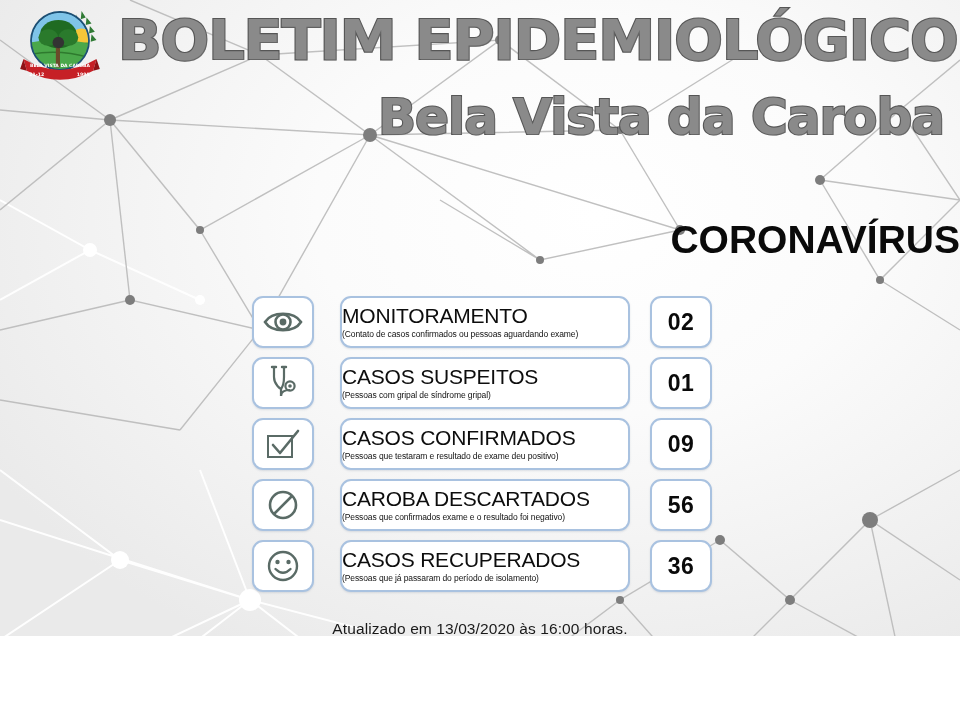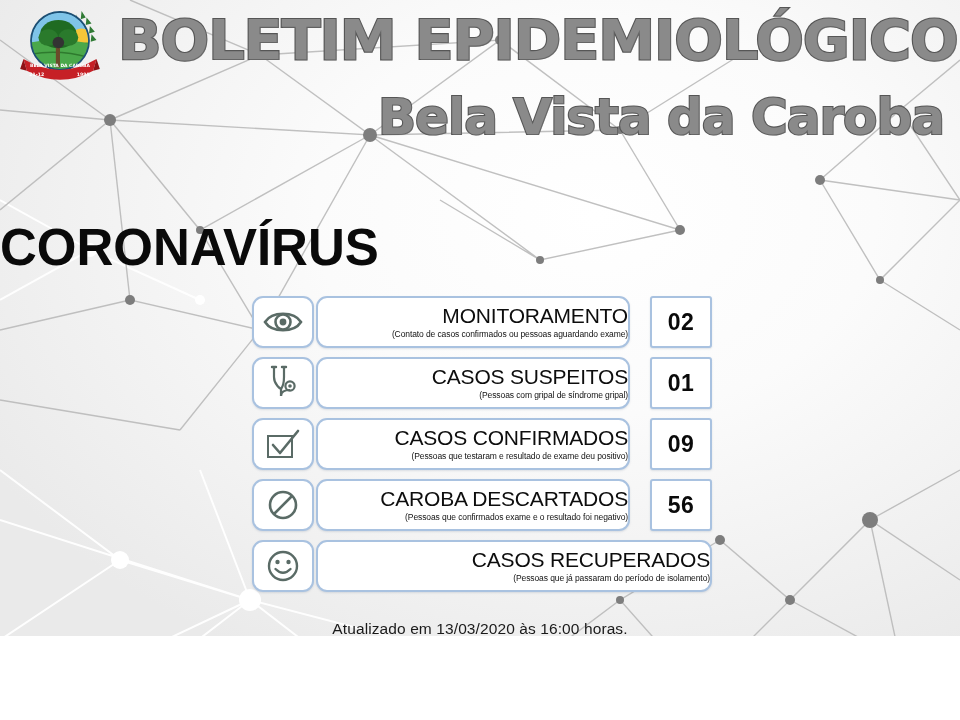--- a/index.html
+++ b/index.html
@@ -31,63 +31,63 @@
     -webkit-text-stroke:2.2px #565656;
     paint-order:stroke fill;
     text-shadow:1px 1px 0 rgba(120,120,120,.45);
   }
   .hdr-title { left:118px; top:8px; font-size:55px; transform:scaleX(1.04); transform-origin:left top; }
   .hdr-sub   { right:16px; top:88px; font-size:50px; }
 
   
   .corona {
     position:absolute; left:0; right:0; top:218px;
-    text-align:left;
-    font-size:51px; font-weight:bold;
+    text-align:right;
+    font-size:39px; font-weight:bold;
     color:#0a0a0a;
     letter-spacing:0px;
   }
 
   
   #rows { position:absolute; left:252px; top:296px; width:460px; }
   .row { display:flex; align-items:center; height:52px; margin-bottom:9px; }
 
   .icon-box {
     width:62px; height:52px; flex:0 0 62px;
     border:2.5px solid #a9c2e0;
     border-radius:11px;
     background:#ffffff;
     display:flex; align-items:center; justify-content:center;
     box-shadow:0 1px 2px rgba(90,110,140,.18);
   }
   .icon-box svg { display:block; }
 
   .label-box {
-    flex:1 1 auto; height:52px; margin-left:2px;
+    flex:1 1 auto; height:52px; margin-left:26px;
     border:2.5px solid #a9c2e0;
     border-radius:11px;
     background:#ffffff;
     display:flex; flex-direction:column;
-    align-items:flex-end; justify-content:center;
+    align-items:flex-start; justify-content:center;
     box-shadow:0 1px 2px rgba(90,110,140,.18);
     overflow:hidden;
   }
   .label-main {
     font-size:21px; font-weight:500; color:#0d0d0d;
     line-height:1.02; letter-spacing:-0.2px; white-space:nowrap;
   }
   .label-sub {
     font-size:8.5px; color:#111; margin-top:2px;
     letter-spacing:-0.1px; white-space:nowrap;
   }
 
   .value-box {
     width:62px; height:52px; flex:0 0 62px; margin-left:20px;
     border:2.5px solid #a9c2e0;
-    border-radius:3px;
+    border-radius:11px;
     background:#ffffff;
     display:flex; align-items:center; justify-content:center;
     box-shadow:0 1px 2px rgba(90,110,140,.18);
   }
   .value-txt { font-size:23px; font-weight:bold; color:#0a0a0a; letter-spacing:0.5px; }
 
   
   .footer {
     position:absolute; left:0; right:0; top:620px;
     text-align:center;
@@ -258,19 +258,22 @@
           <circle cx="17" cy="17" r="14" fill="none" stroke="#5a6b66" stroke-width="2.4"></circle>
           <circle cx="11.5" cy="13" r="2.2" fill="#5a6b66"></circle>
           <circle cx="22.5" cy="13" r="2.2" fill="#5a6b66"></circle>
           <path d="M9.5,20 q7.5,7.5 15,0" fill="none" stroke="#5a6b66" stroke-width="2.4" stroke-linecap="round"></path>
         </svg>
       </div>
       <div class="label-box">
         <div class="label-main">CASOS RECUPERADOS</div>
         <div class="label-sub">(Pessoas que já passaram do período de isolamento)</div>
       </div>
+      <div class="value-box">
+        <span class="value-txt">36</span>
+      </div>
     </div>
 
   </div>
 
   <div class="footer">Atualizado em 13/03/2020 às 16:00 horas.</div>
 
 </div>
 
 </body></html>

